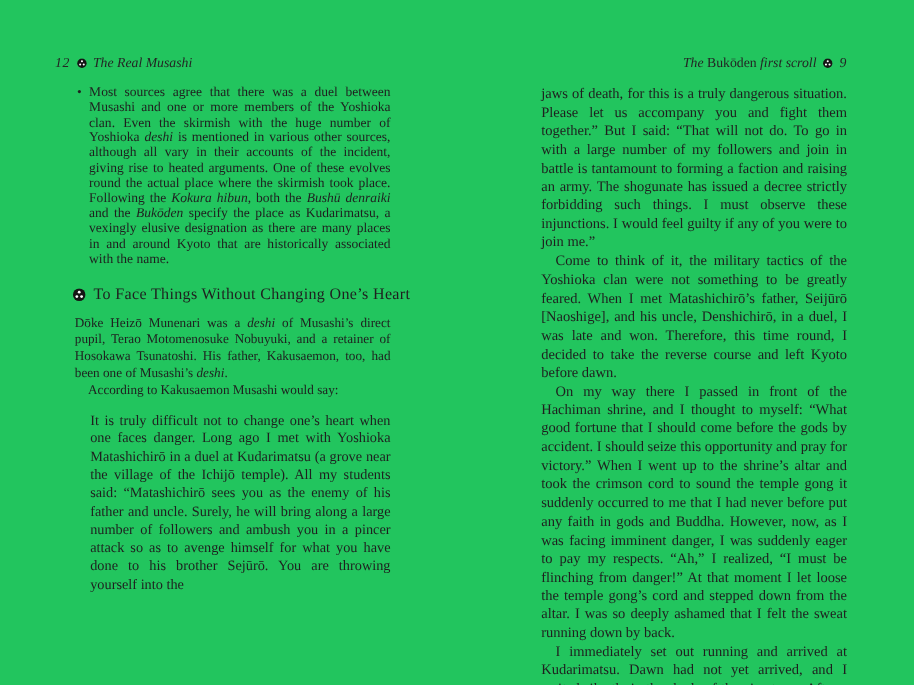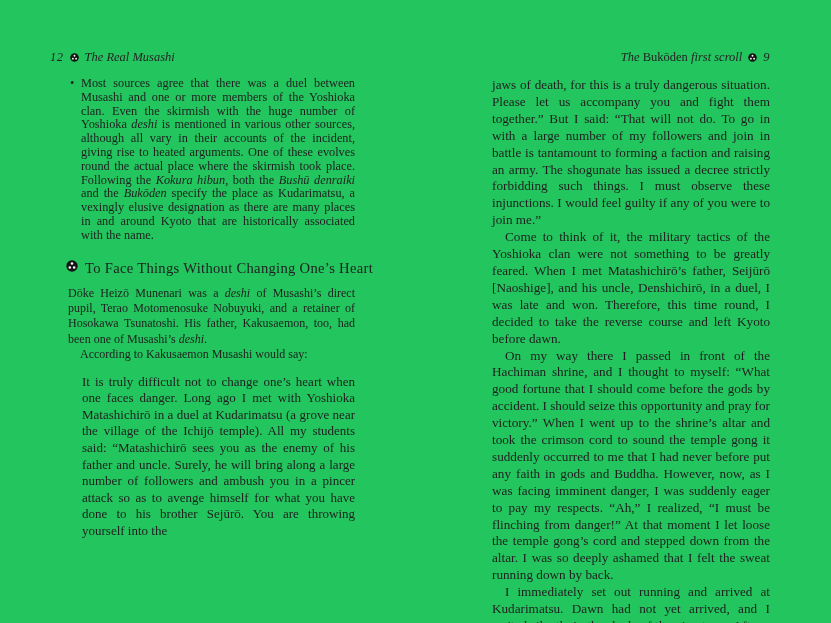--- a/index.html
+++ b/index.html
@@ -34,21 +34,21 @@
   }
   .bullet-list{position:relative;}
   .bullet-item{position:relative;padding-left:13px;}
   .bullet-item .bullet{position:absolute;left:2px;top:0;}
 
   .section-heading{
     margin:17px 0 9px -2px;
     font-size:14.6px;line-height:17px;
     letter-spacing:0.3px;
     text-align:left;
-    display:flex;align-items:flex-start;gap:7px;
+    display:flex;align-items:center;gap:7px;
     white-space:nowrap;
   }
 
   .lp-paragraph{
     font-size:12px;line-height:15.4px;
     text-align:justify;
   }
   .lp-paragraph.indent{text-indent:12px;}
 
   .block-quote{

